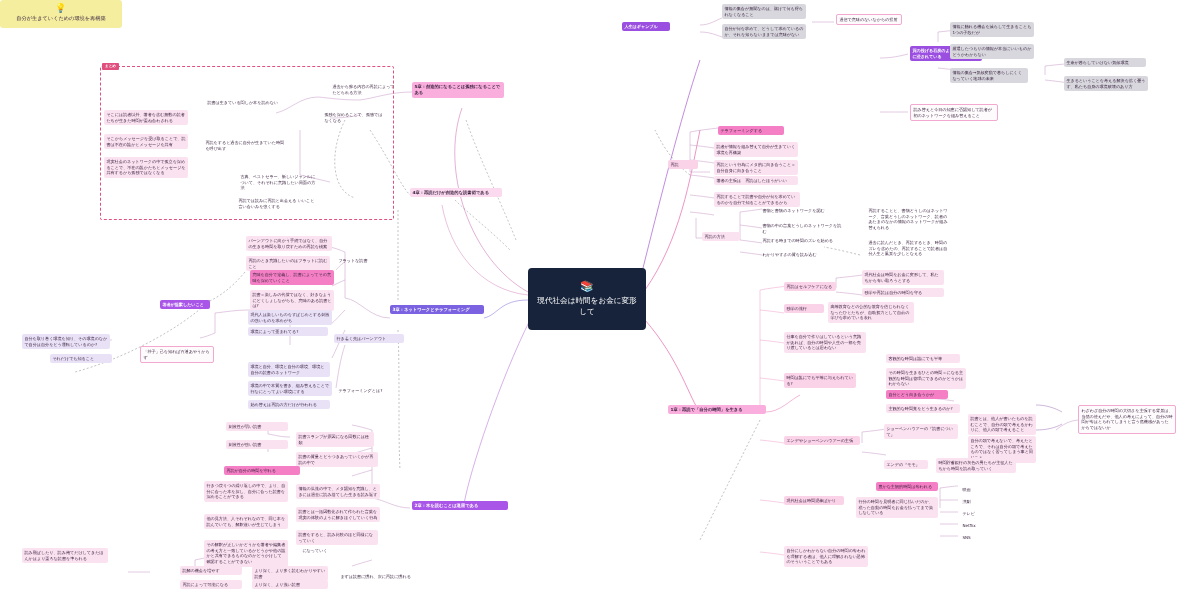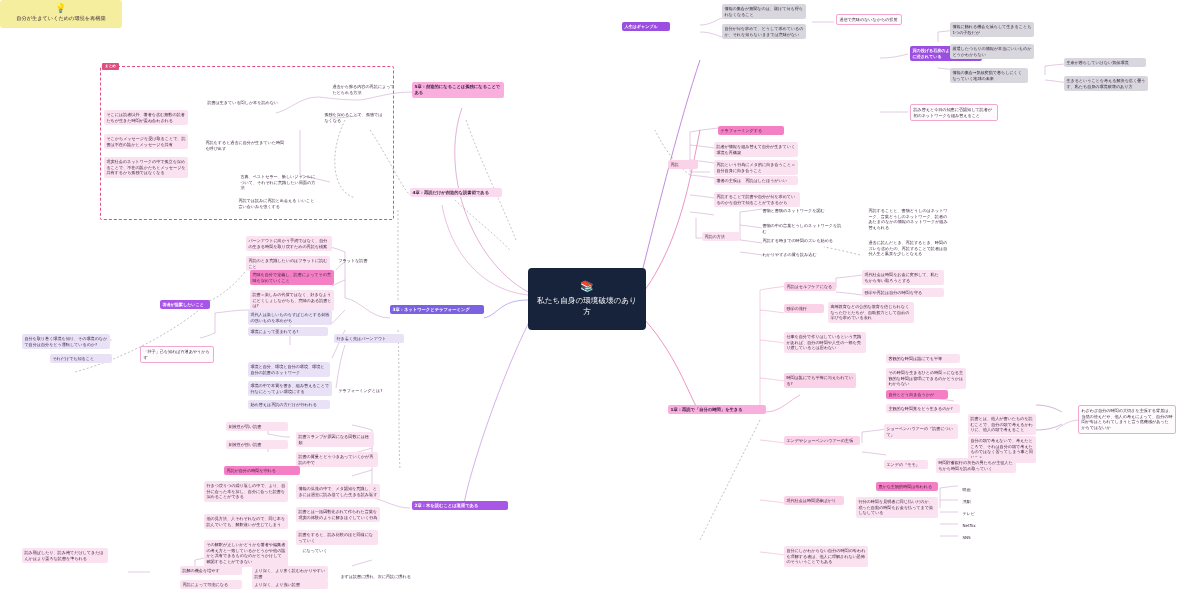--- a/index.html
+++ b/index.html
@@ -181,21 +181,21 @@
       <path d="M1036,405 C1046,405 1055,408 1062,412"></path>
       <path d="M1036,430 C1046,430 1055,428 1062,424"></path>
     </g>
   </svg>
 
   <div class="group-dashed" style="left:100px;top:66px;width:292px;height:152px;"></div>
   <div class="group-tag" style="left:102px;top:63px;">まとめ</div>
 
   <div class="node central" style="left:528px;top:268px;width:118px;height:62px;">
     <span class="bookicon">📚</span>
-    <span>私たち自身の環境破壊のあり方</span>
+    <span>現代社会は時間をお金に変形して</span>
   </div>
 
   <div class="yellownote" style="left:645px;top:38px;width:112px;">
     <span class="bulb">💡</span>
     <span>自分が生きていくための環境を再構築</span>
   </div>
 
   <div class="node chap-pink" style="left:412px;top:82px;width:92px;"><span>5章：創造的になることは孤独になることである</span></div>
 
   <div class="node chap-lightpink" style="left:410px;top:188px;width:92px;"><span>4章：再読だけが創造的な読書術である</span></div>

